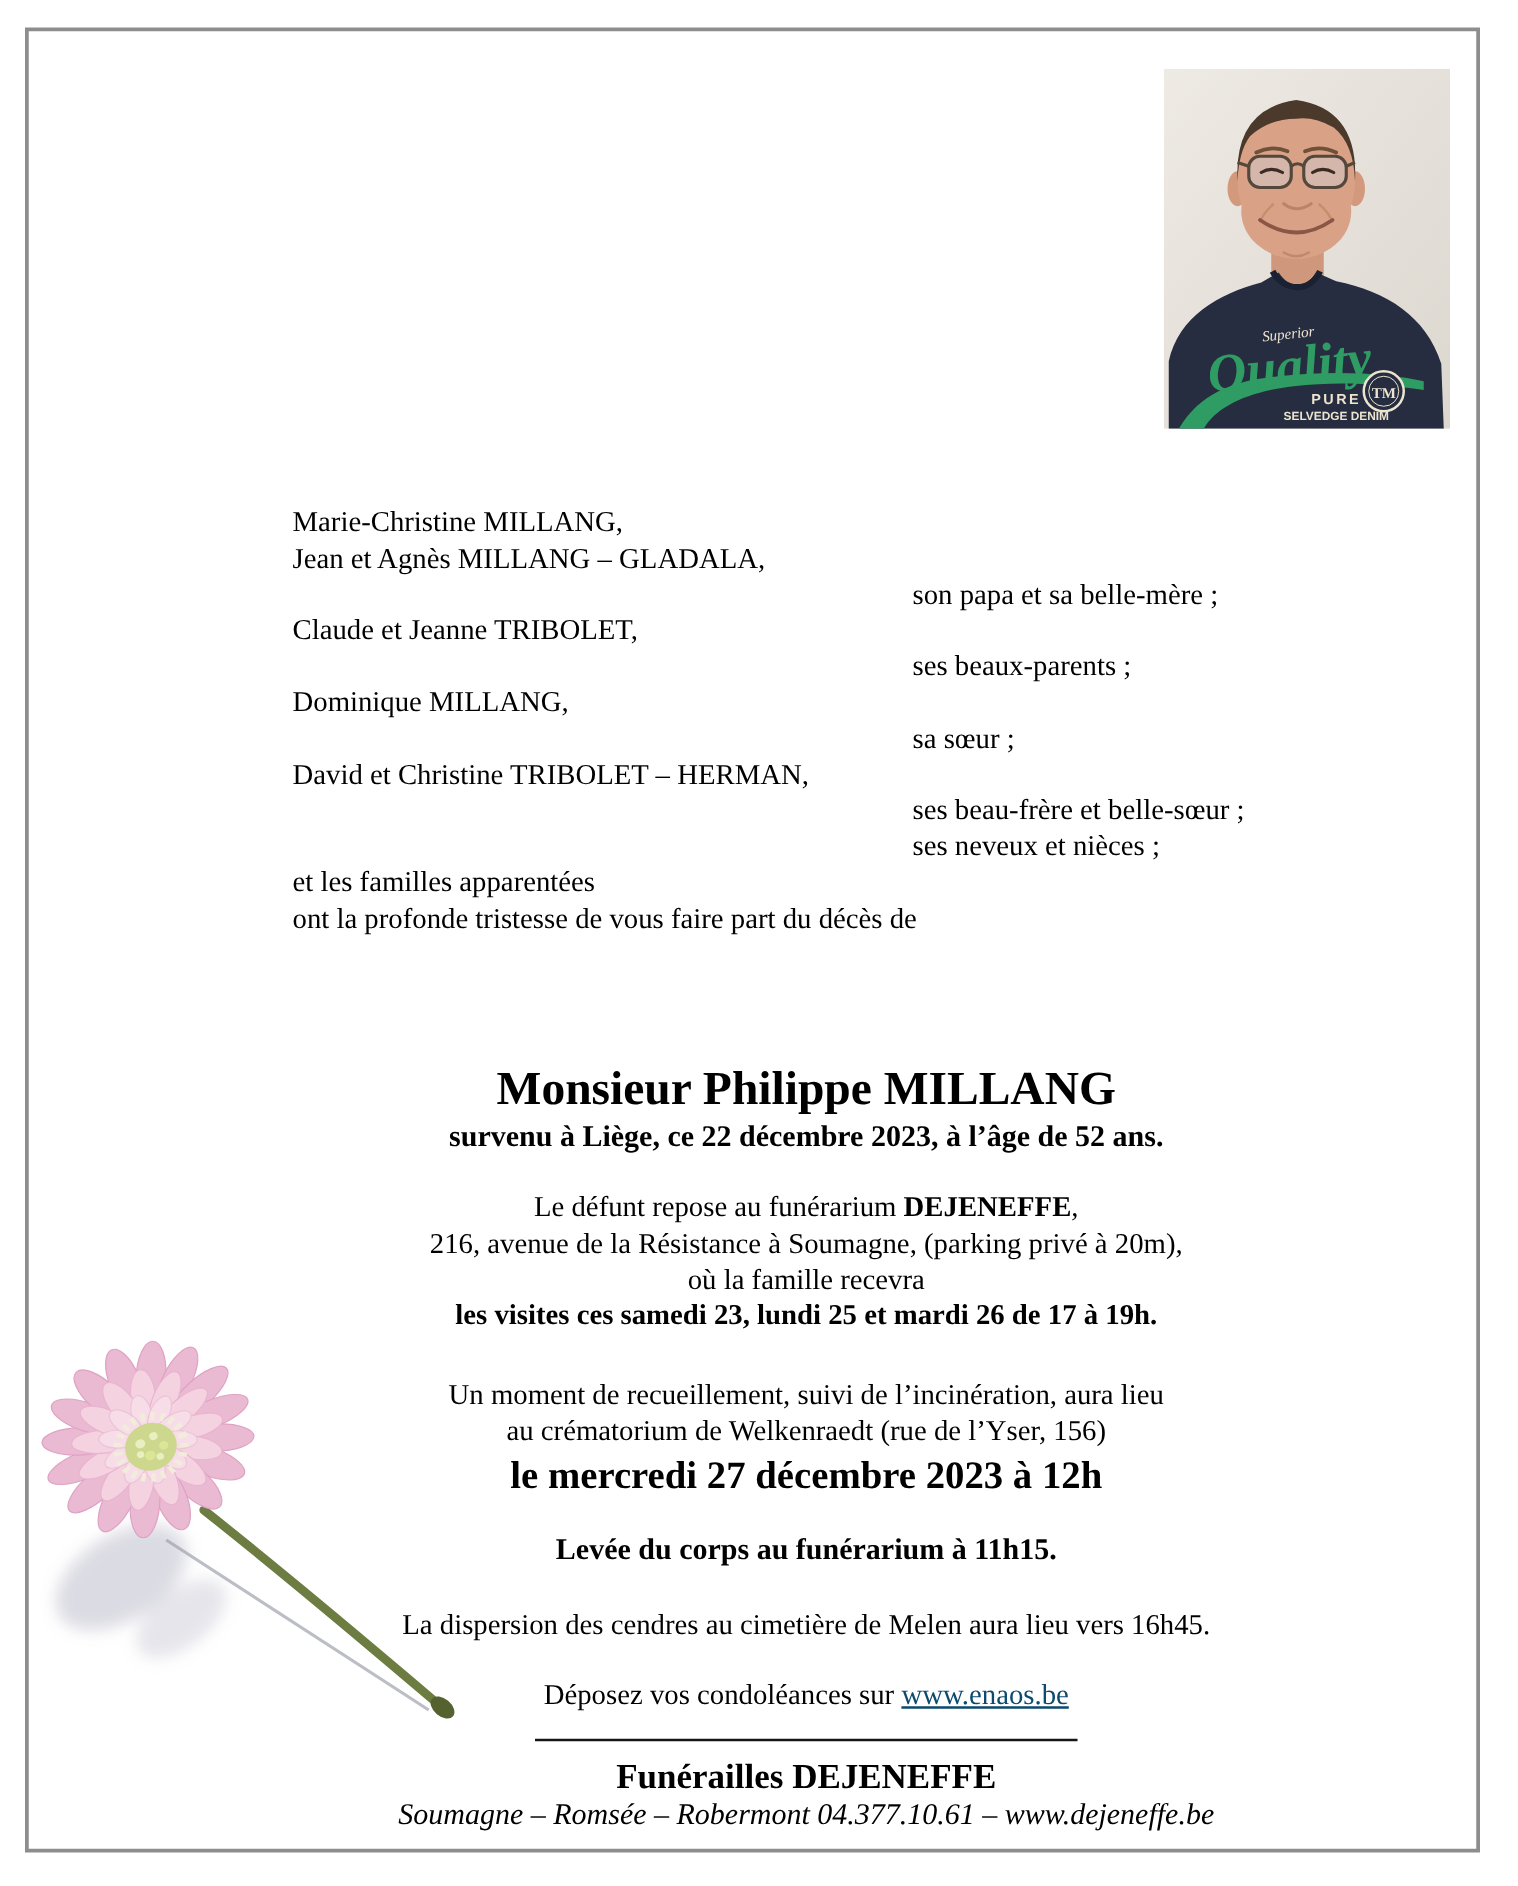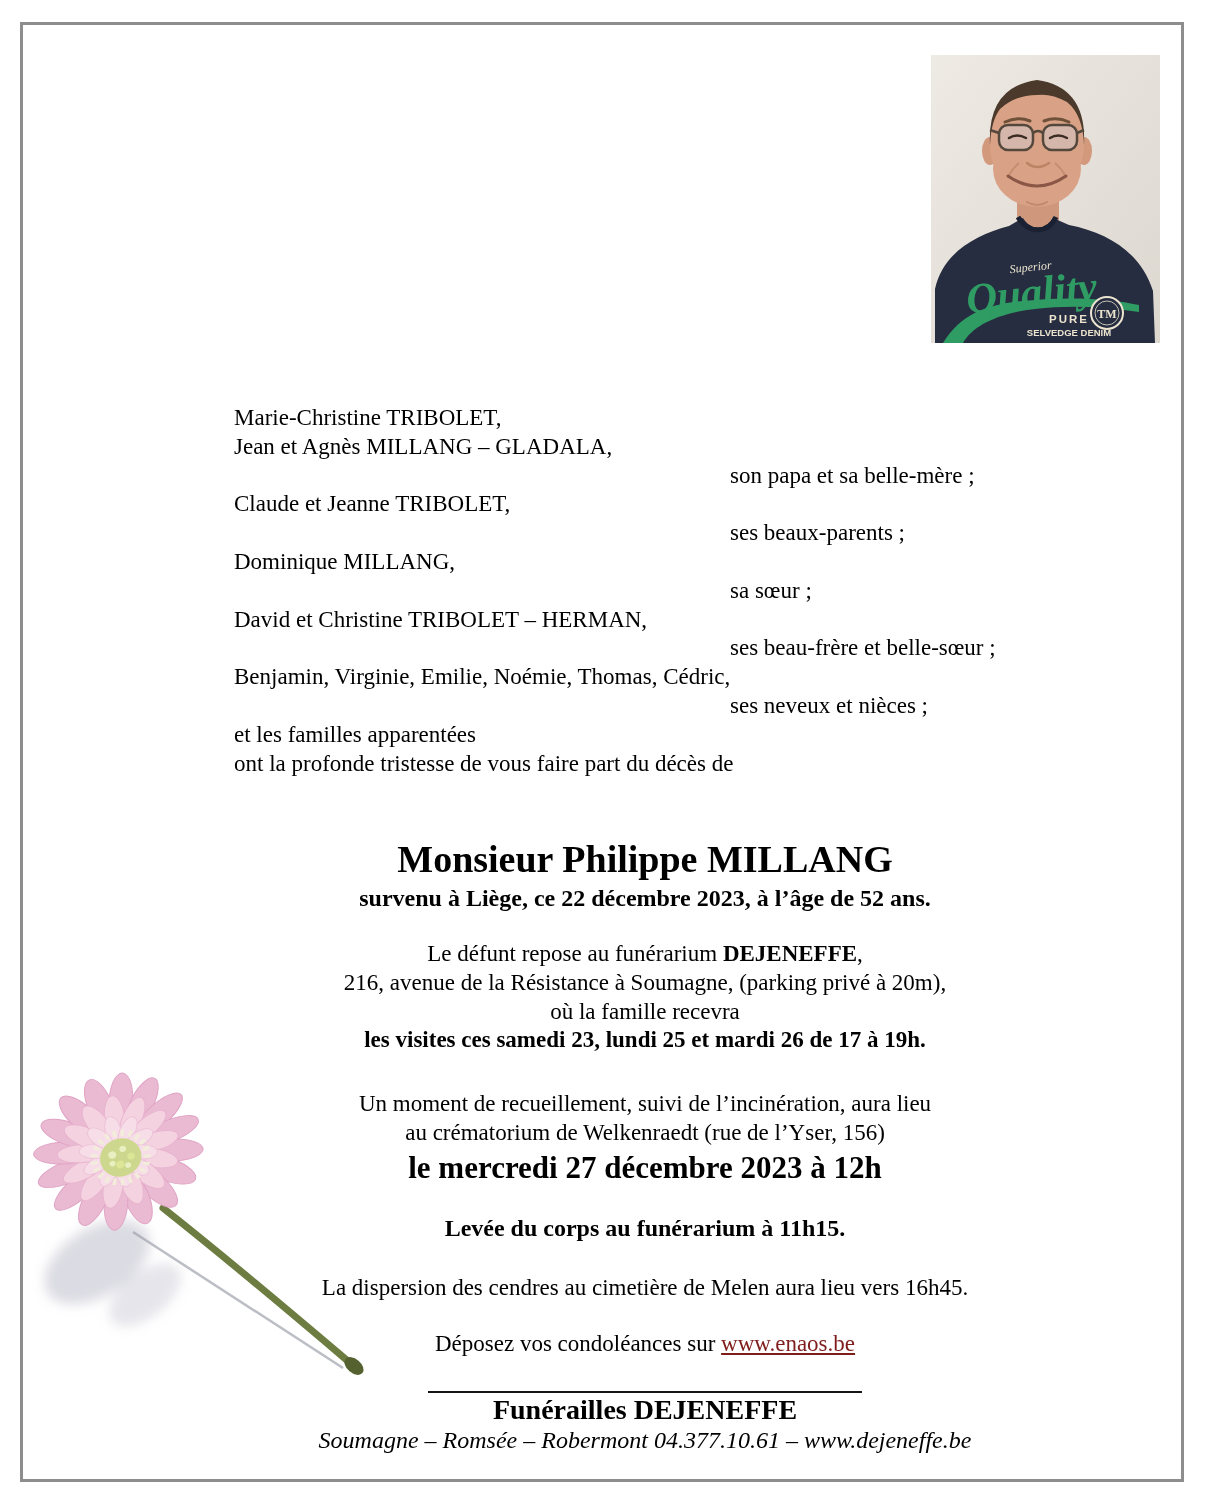--- a/index.html
+++ b/index.html
@@ -17,32 +17,32 @@
   .flower {
     position:absolute; left:25px; top:1040px; width:360px; height:350px;
   }
   .family {
     position:absolute; left:234px; top:404px; width:840px;
     font-size:23px; line-height:28.8px; white-space:nowrap;
   }
   .fl { height:28.8px; }
   .fl.rel { padding-left:496px; }
   .center {
-    position:absolute; left:233px; width:824px; text-align:center; white-space:nowrap;
+    position:absolute; left:233px; width:824px; text-align:center; white-space:nowrap;margin-top:12px;
   }
   .deceased-name { top:836px; font-size:38px; font-weight:bold; line-height:46px; }
   .deceased-sub  { top:884px; font-size:24px; font-weight:bold; line-height:28px; }
   .repose { top:940px; font-size:23px; line-height:28.8px; }
   .repose .b { font-weight:bold; }
   .ceremony { top:1090px; font-size:23px; line-height:28.8px; }
   .ceremony .big { font-size:31px; font-weight:bold; line-height:40px; }
   .levee { top:1214px; font-size:24px; font-weight:bold; line-height:28px; }
   .dispersion { top:1274px; font-size:23px; line-height:28px; }
   .condolences { top:1330px; font-size:23px; line-height:28px; }
-  .condolences a { color:#7f1d1d; text-decoration:underline; cursor:pointer; }
+  .condolences a { color:#0c4a6e; text-decoration:underline; cursor:pointer; }
   .rule {
     position:absolute; left:428px; top:1391px; width:434px; height:0;
     border-top:2px solid #151515;
   }
   .footer-company { top:1396px; font-size:28px; font-weight:bold; line-height:28px; }
   .footer-info { top:1426px; font-size:24px; font-style:italic; line-height:28px; }
 </style>
 </head>
 <body>
 
@@ -176,30 +176,29 @@
       <circle cx="103" cy="122" r="3.4" fill="#e9efc1"></circle>
       <circle cx="108" cy="133" r="3.8" fill="#dde697"></circle>
       <circle cx="95" cy="137" r="4.2" fill="#dde697"></circle>
       <circle cx="88" cy="133" r="3" fill="#e9efc1"></circle>
       <circle cx="102" cy="141" r="3" fill="#e9efc1"></circle>
     </g>
   </svg>
 </div>
 
 <div class="family">
-  <div class="fl name">Marie-Christine TRIBOLET,</div>
+  <div class="fl name">Marie-Christine MILLANG,</div>
   <div class="fl name">Jean et Agnès MILLANG – GLADALA,</div>
   <div class="fl rel">son papa et sa belle-mère ;</div>
   <div class="fl name">Claude et Jeanne TRIBOLET,</div>
   <div class="fl rel">ses beaux-parents ;</div>
   <div class="fl name">Dominique MILLANG,</div>
   <div class="fl rel">sa sœur ;</div>
   <div class="fl name">David et Christine TRIBOLET – HERMAN,</div>
   <div class="fl rel">ses beau-frère et belle-sœur ;</div>
-  <div class="fl name">Benjamin, Virginie, Emilie, Noémie, Thomas, Cédric,</div>
   <div class="fl rel">ses neveux et nièces ;</div>
   <div class="fl name">et les familles apparentées</div>
   <div class="fl name">ont la profonde tristesse de vous faire part du décès de</div>
 </div>
 
 <div class="center deceased-name">Monsieur Philippe MILLANG</div>
 <div class="center deceased-sub">survenu à Liège, ce 22 décembre 2023, à l’âge de 52 ans.</div>
 
 <div class="center repose">
   <div><span>Le défunt repose au funérarium </span><span class="b">DEJENEFFE</span><span>,</span></div>

